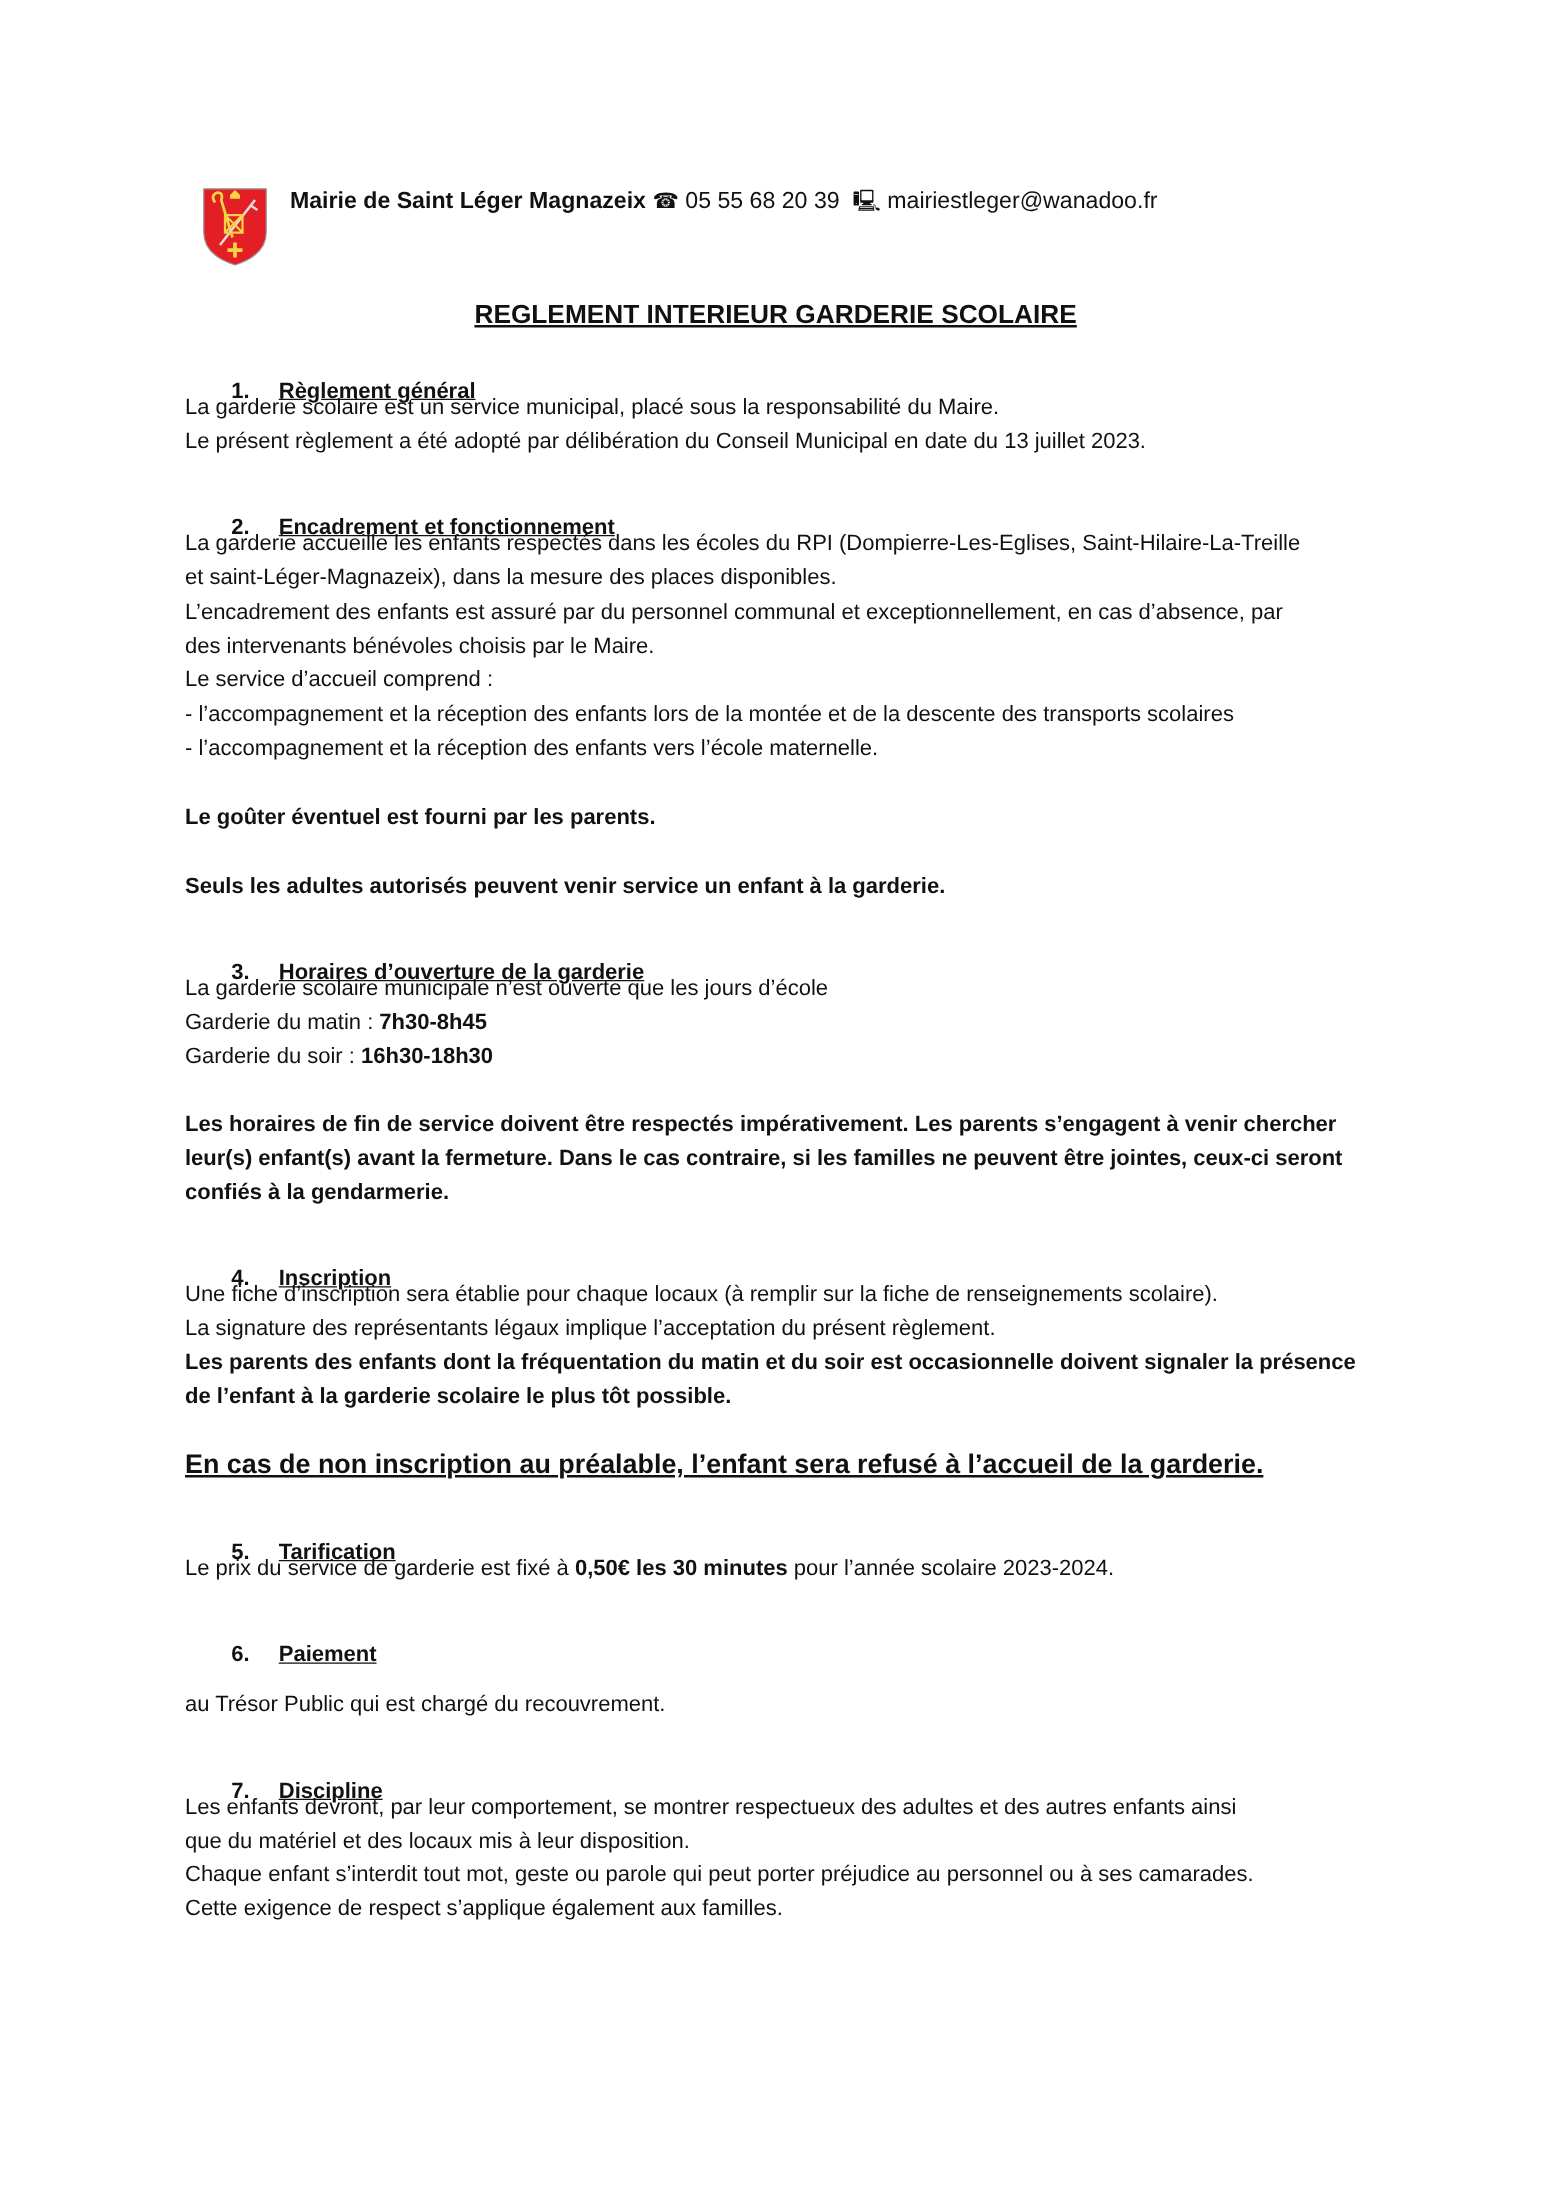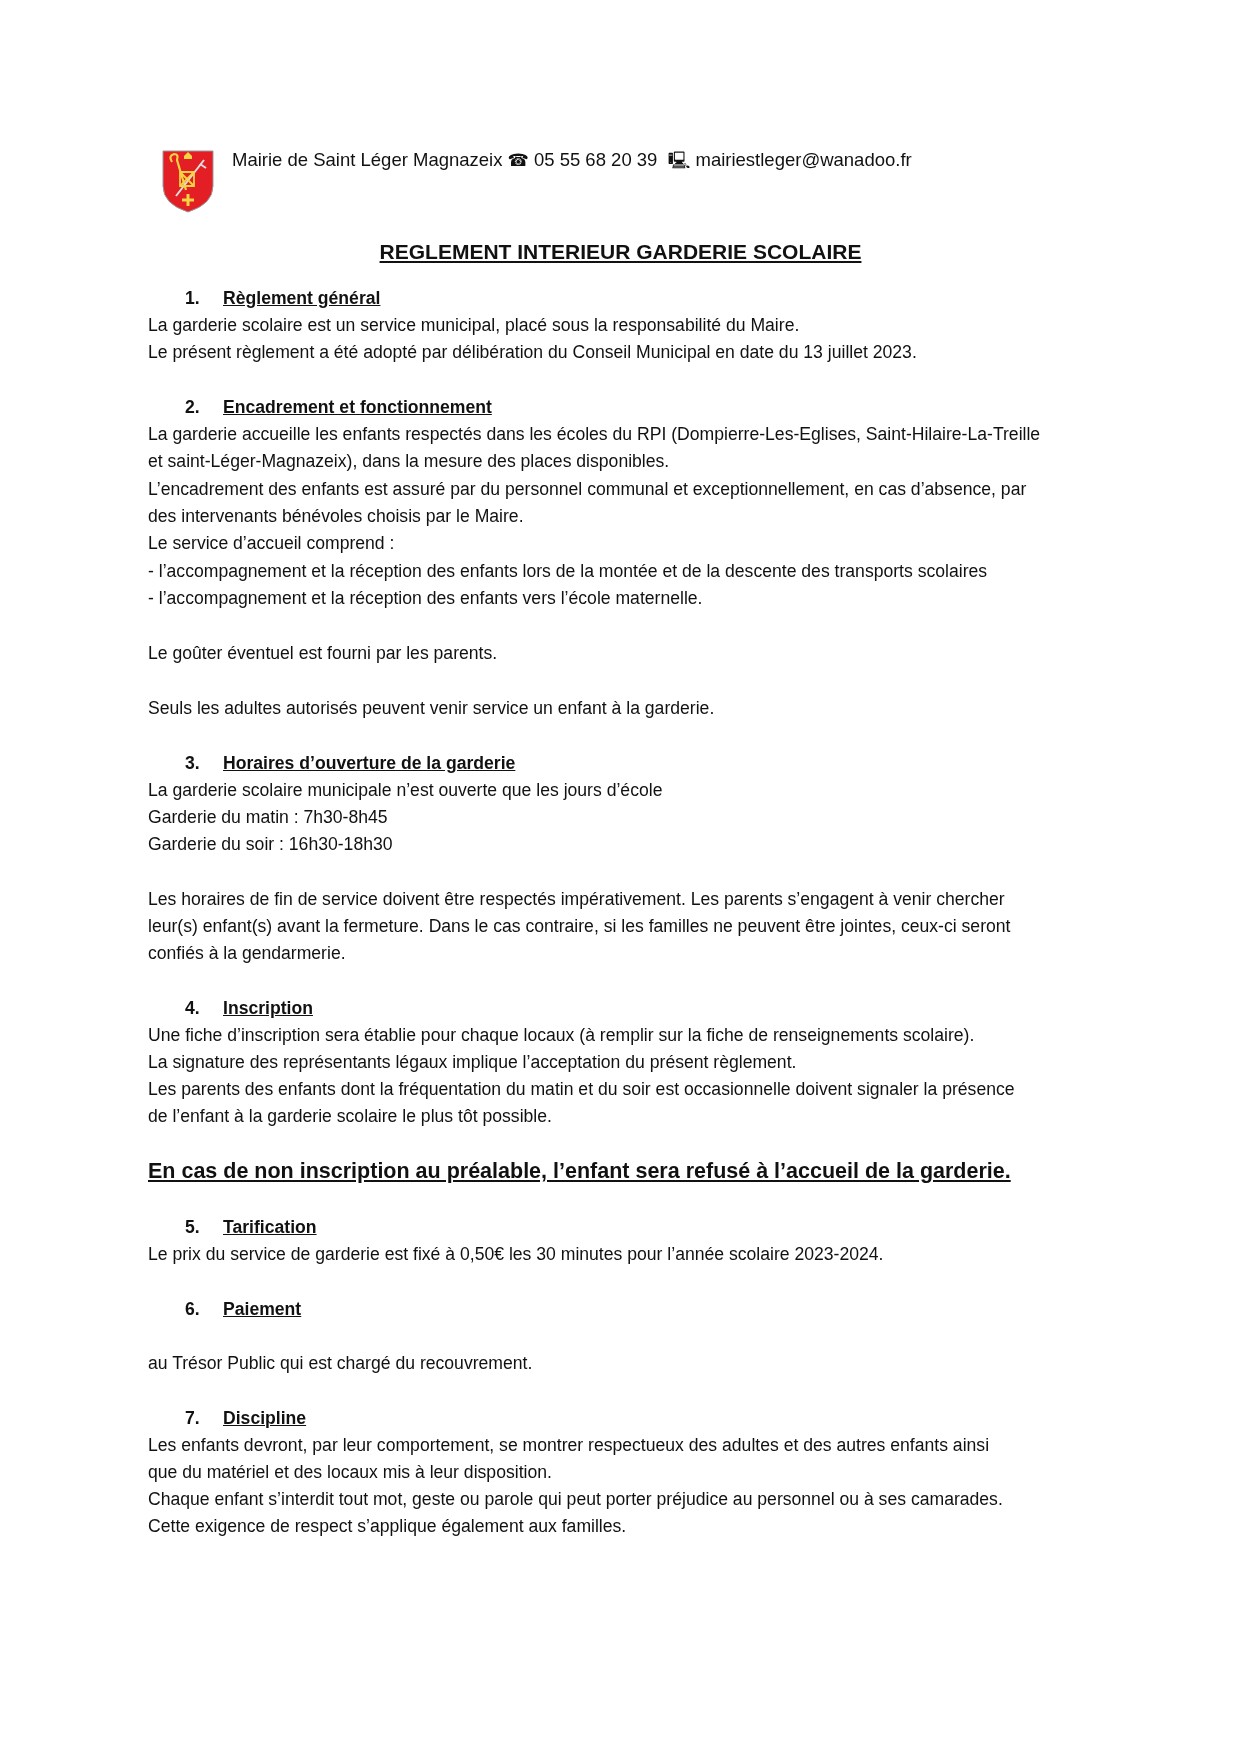--- a/index.html
+++ b/index.html
@@ -1,27 +1,27 @@
 <!DOCTYPE html>
 <html><head>
 <meta charset="utf-8">
 <style>
   html, body { margin: 0; padding: 0; background: #ffffff; }
   body { width: 1241px; height: 1755px; position: relative; overflow: hidden;
          font-family: "Liberation Sans", sans-serif; color: #111; }
   .page { position: absolute; left: 0; top: 0; width: 1241px; height: 1755px; }
   .crest { position: absolute; left: 160px; top: 148px; width: 56px; height: 66px; }
   .header-line { position: absolute; left: 232px; top: 148px; font-size: 18.5px; white-space: nowrap; }
-  .header-line .org { font-weight: normal; margin-top: 25px; }
+  .header-line .org { font-weight: bold; margin-top: 25px; }
   .header-line .ico { font-family: "DejaVu Sans", sans-serif; font-size: 17px; }
   .title { position: absolute; left: 0; width: 1241px; top: 240px; text-align: center;
            font-size: 21px; font-weight: bold; text-decoration: underline; }
   .txt { position: absolute; left: 148px; font-size: 17.6px; white-space: nowrap; line-height: 1; }
-  .b { font-weight: normal; }
-  .h { position: absolute; left: 185px; font-size: 17.6px; font-weight: bold; white-space: nowrap; line-height: 1; }
+  .b { font-weight: bold; }
+  .h { position: absolute; left: 185px; font-size: 17.6px; font-weight: bold; white-space: nowrap; line-height: 1; margin-top: 14px; }
   .h .num { display: inline-block; width: 38px; }
   .h .lbl { text-decoration: underline; }
   .big { position: absolute; left: 148px; font-size: 21.5px; font-weight: bold; text-decoration: underline; white-space: nowrap; line-height: 1; text-align: right; }
 </style>
 </head>
 <body>
 
 <div class="page">
 
   <svg class="crest" viewBox="0 0 56 66">

